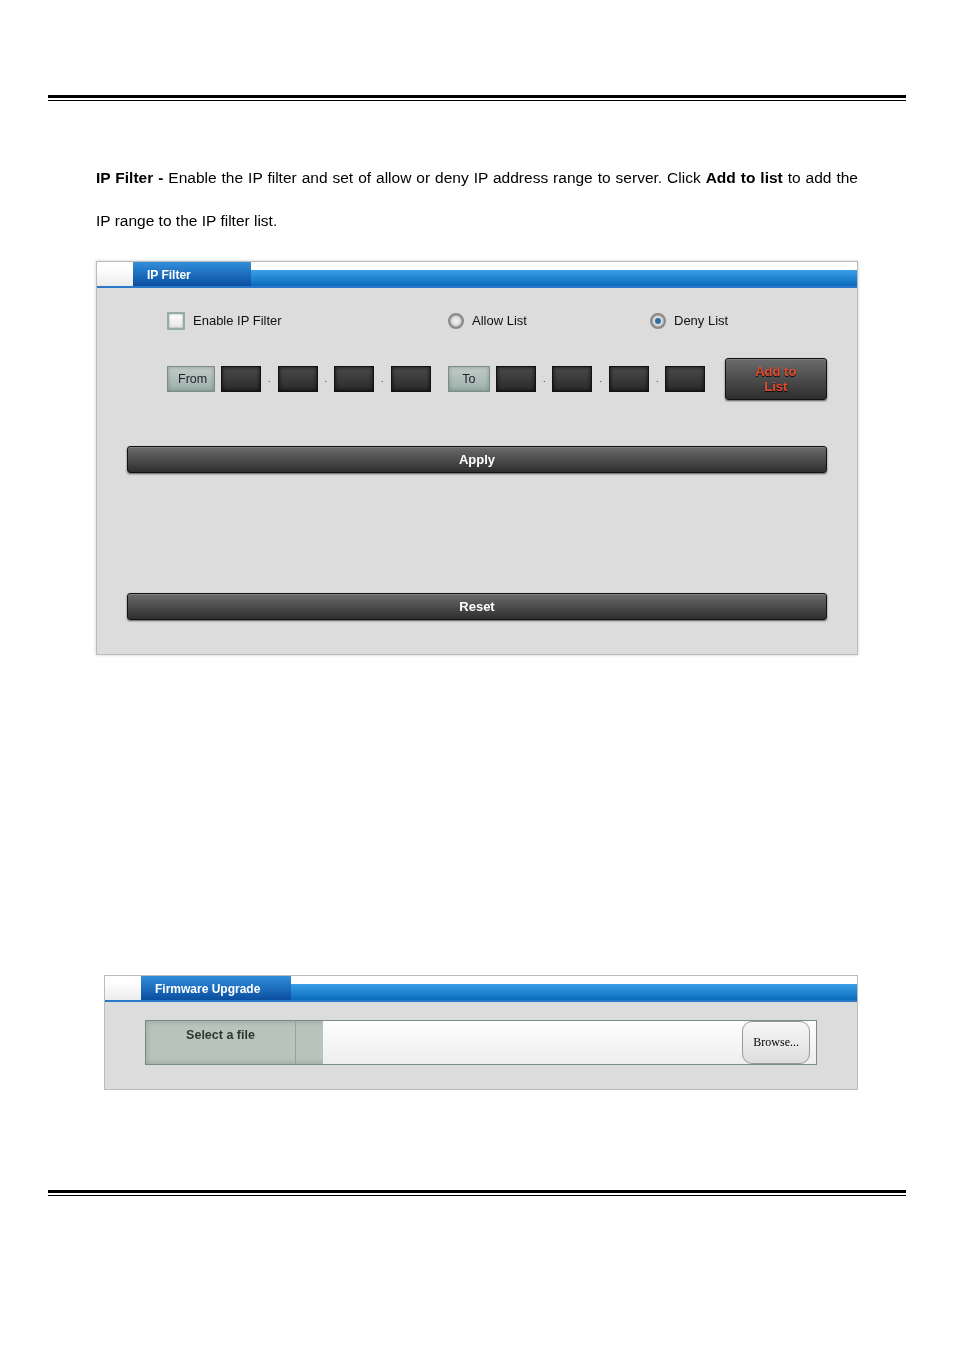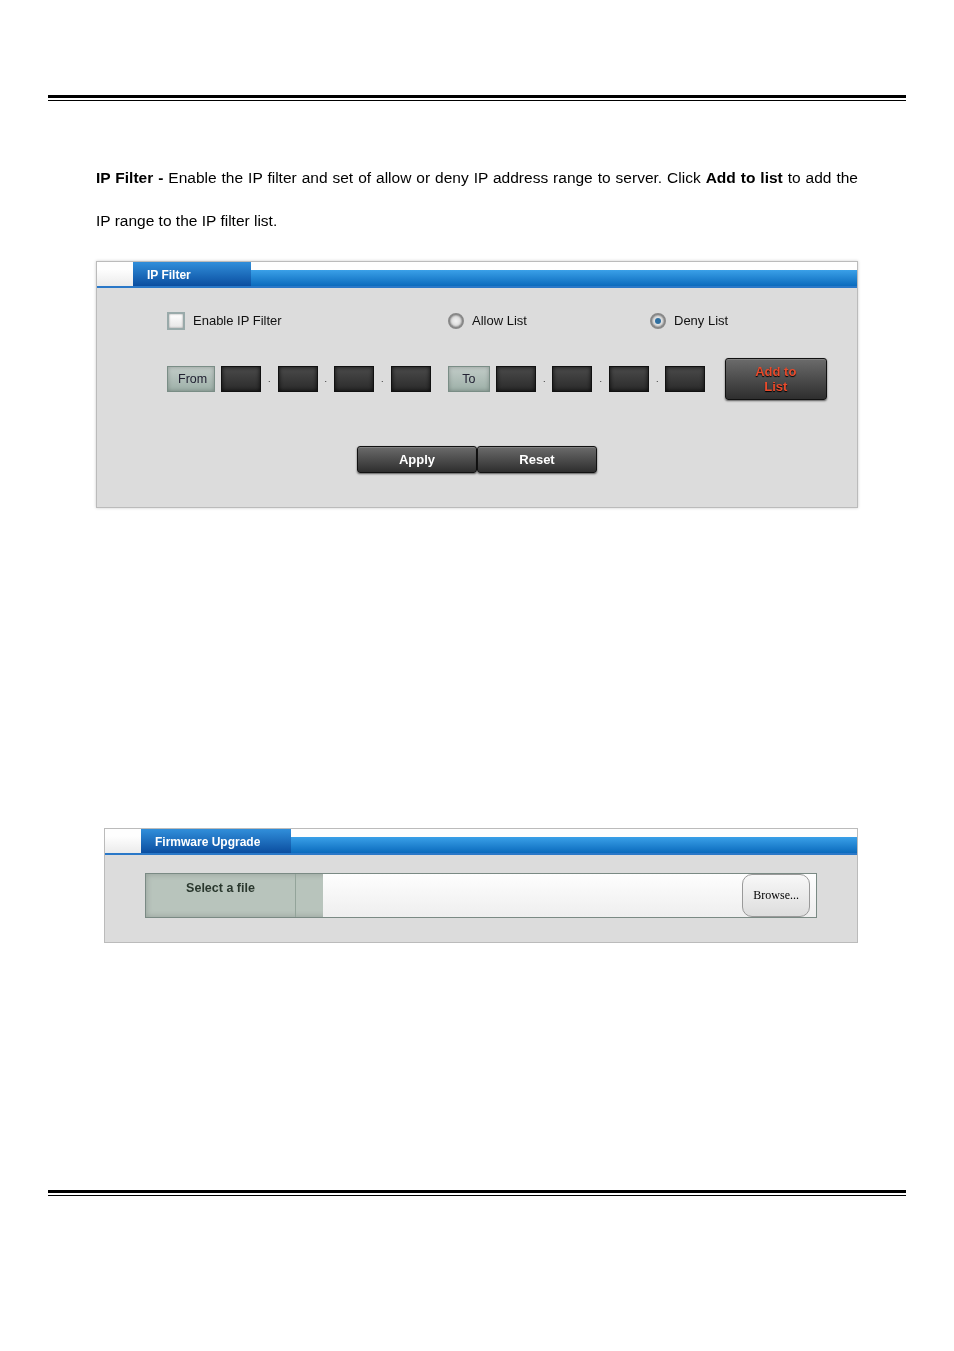--- a/index.html
+++ b/index.html
@@ -121,22 +121,23 @@
     border:1px solid #111;
     border-radius:3px;
     padding: 5px 20px;
     font-size: 13px;
     font-weight: bold;
     box-shadow: 0 1px 2px rgba(0,0,0,0.6), inset 0 1px 0 rgba(255,255,255,0.15);
     cursor:pointer;
   }
   .btn-dark.red { color:#e84b2c; text-shadow:0 1px 1px #000;}
   .btn-row {
-    display:flex; justify-content:center; 
+    display:flex; justify-content:center; gap:120px;
     margin: 46px 0 24px 0;
+    flex-direction: column;
   }
   
   .panel2 {
     margin-top: 320px;
     background:#dcdcdc;
     border:1px solid #bbb;
     margin-left:8px;
   }
   .panel2-body {
     padding: 18px 40px 24px 40px;

